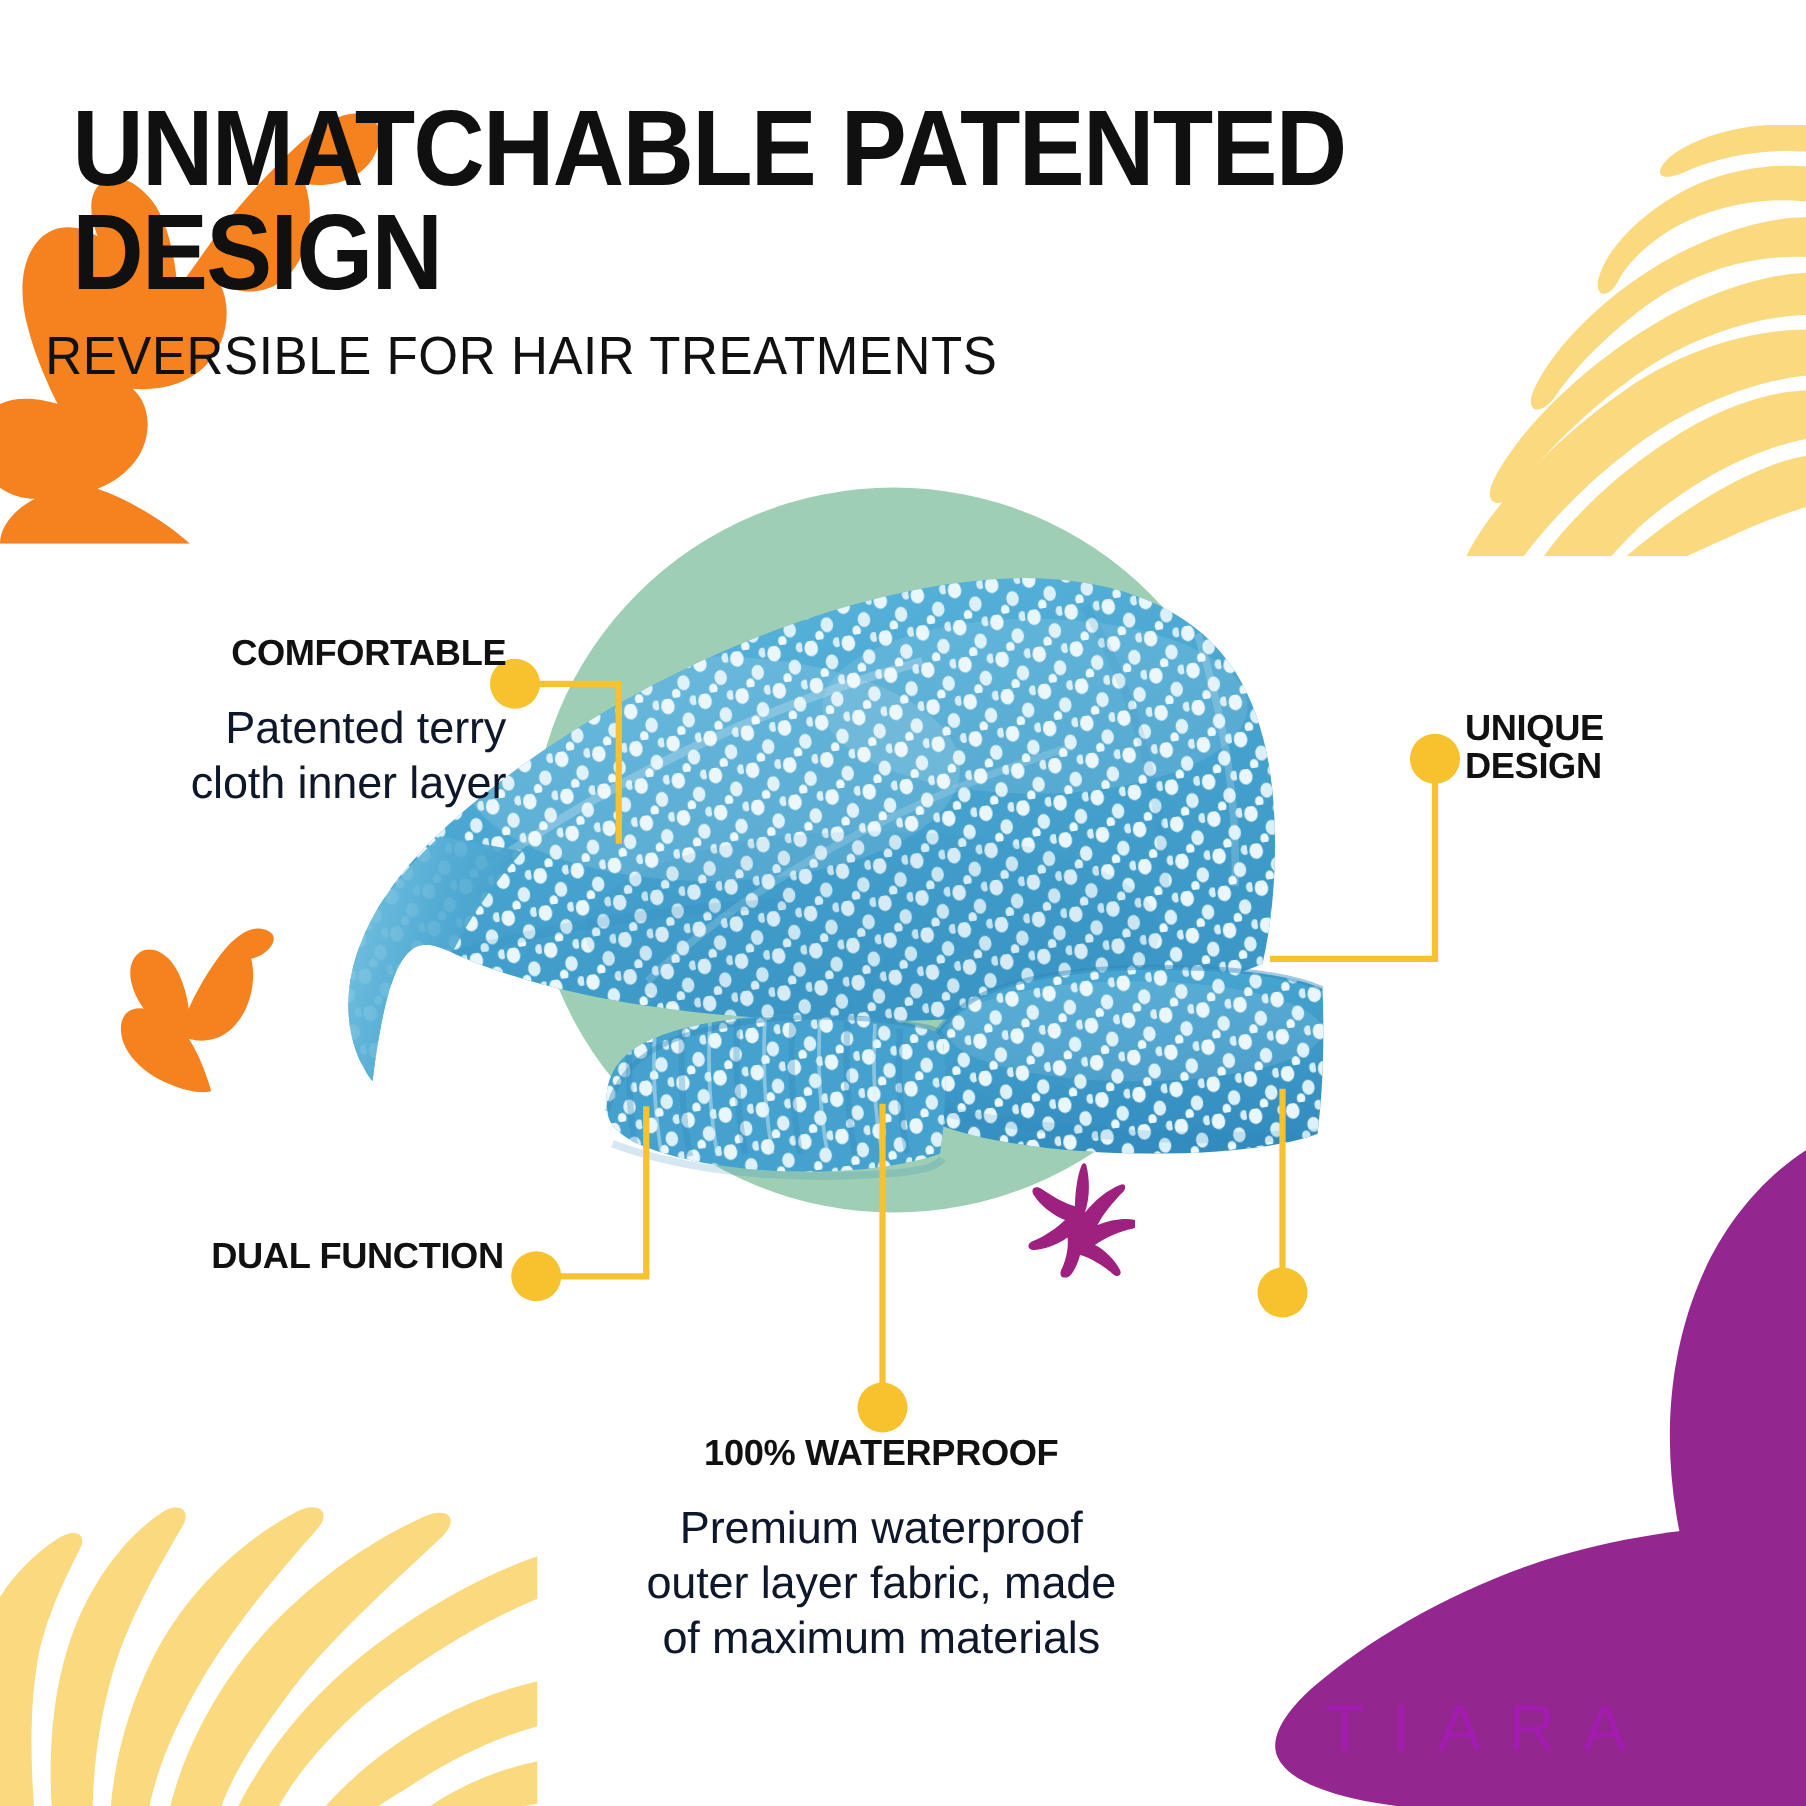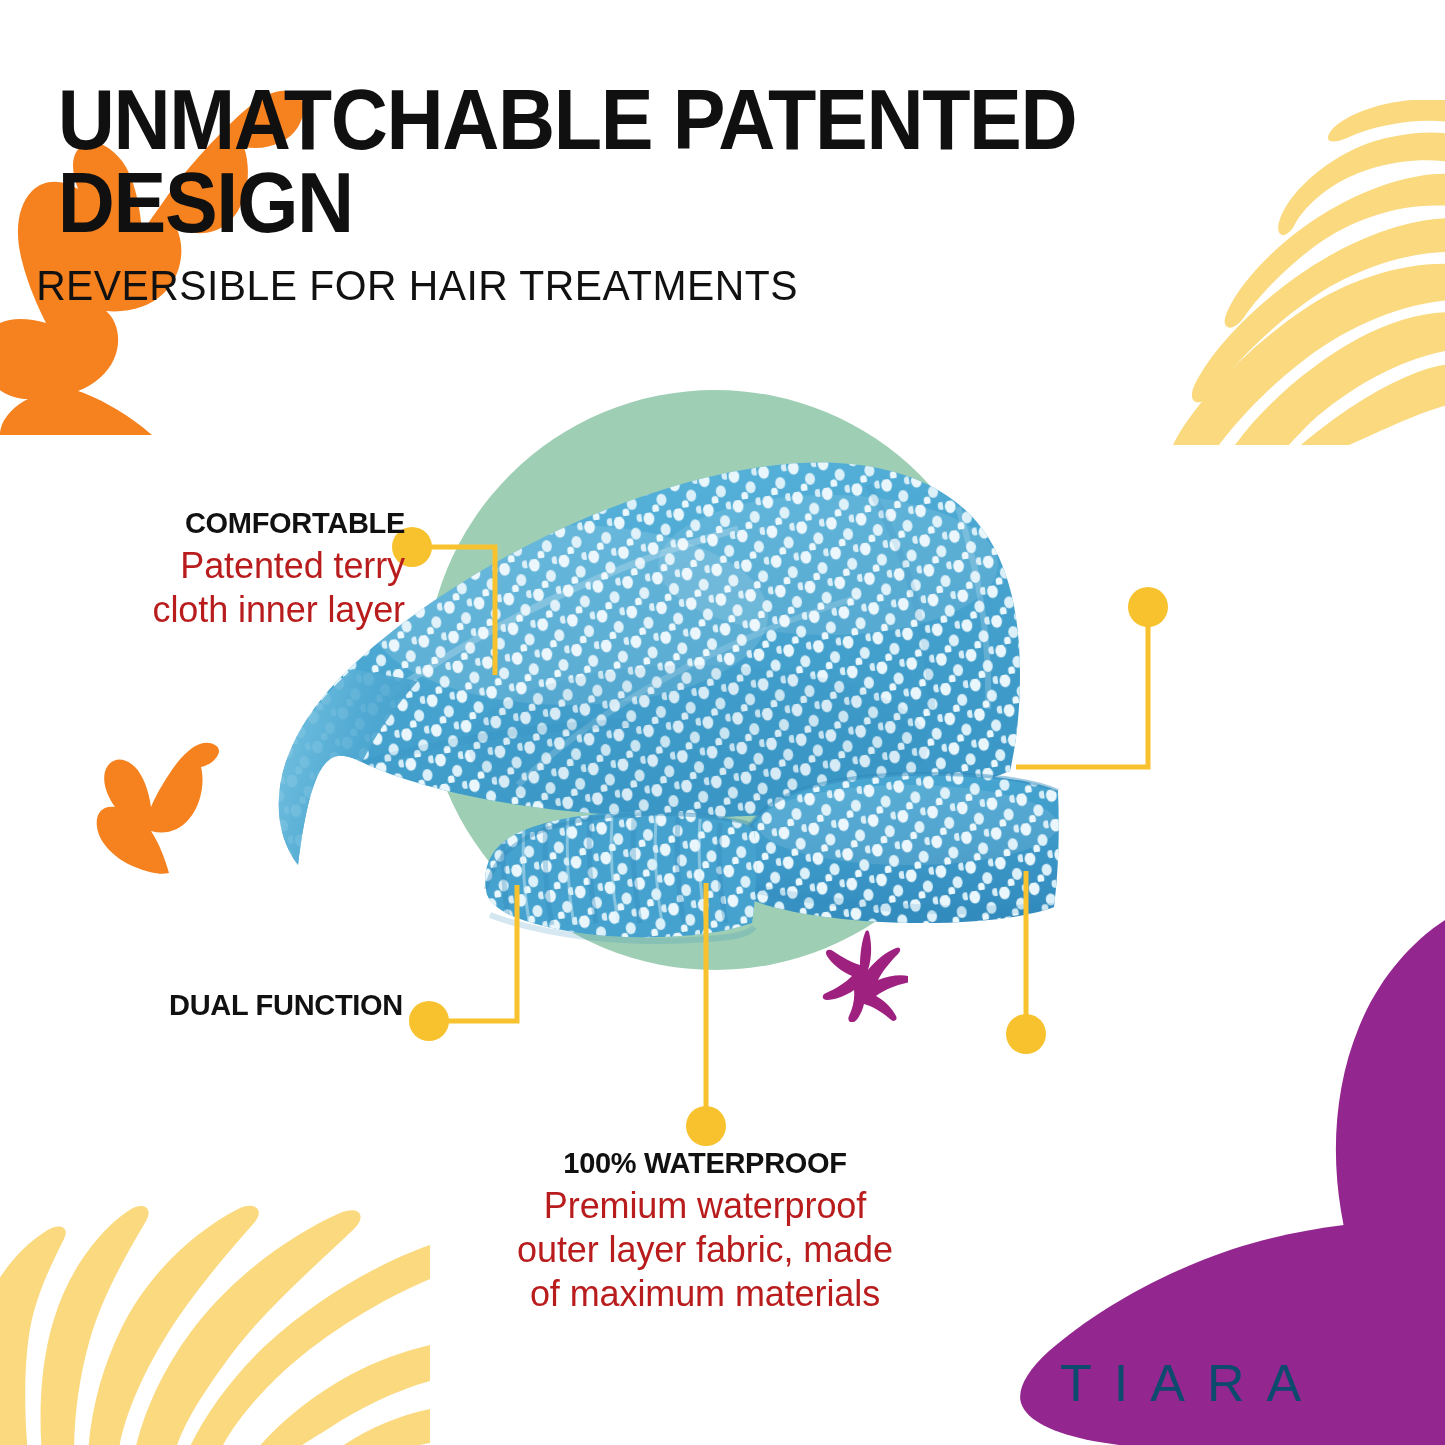--- a/index.html
+++ b/index.html
@@ -56,41 +56,41 @@
   
   .callout{position:absolute;}
   .co-title{
     font-family:"Liberation Sans", sans-serif;
     font-weight:700;color:#111111;
     font-size:29px;line-height:1.05;letter-spacing:-0.3px;
     margin:0;white-space:pre-line;
   }
   .co-body{
     font-family:"Liberation Sans", sans-serif;
-    font-weight:400;color:#b91c1c;
+    font-weight:400;color:#0f172a;
     font-size:36px;line-height:1.22;letter-spacing:-0.1px;
-    margin:6px 0 0 0;white-space:pre-line;
+    margin:22px 0 0 0;white-space:pre-line;
   }
   .align-r{text-align:right;}
   .align-l{text-align:left;}
   .align-c{text-align:center;}
 
   #co-comfortable{left:35px;top:508px;width:370px;}
   #co-unique{left:1172px;top:568px;width:262px;}
   #co-dual{left:18px;top:990px;width:385px;}
   #co-waterproof{left:455px;top:1148px;width:500px;}
   #co-spacious{left:1048px;top:995px;width:340px;}
 
   
   #logo{
     position:absolute;left:1060px;top:1352px;width:360px;height:62px;
   }
   #logo-text{
     font-family:"Liberation Sans", sans-serif;
-    font-weight:400;color:#0c4a6e;
+    font-weight:400;color:#a21caf;
     font-size:52px;letter-spacing:22px;
     line-height:62px;margin:0;white-space:nowrap;
   }
 </style>
 </head>
 <body>
 
 <div id="stage">
 
   <div class="deco" id="leaf-orange-tl">
@@ -337,20 +337,22 @@
     </svg>
   </div>
 
   <div class="callout align-r" id="co-comfortable">
     <p class="co-title">COMFORTABLE</p>
     <p class="co-body">Patented terry
 cloth inner layer</p>
   </div>
 
   <div class="callout align-l" id="co-unique">
+    <p class="co-title">UNIQUE
+DESIGN</p>
   </div>
 
   <div class="callout align-r" id="co-dual">
     <p class="co-title">DUAL FUNCTION</p>
   </div>
 
   <div class="callout align-c" id="co-waterproof">
     <p class="co-title">100% WATERPROOF</p>
     <p class="co-body">Premium waterproof
 outer layer fabric, made

